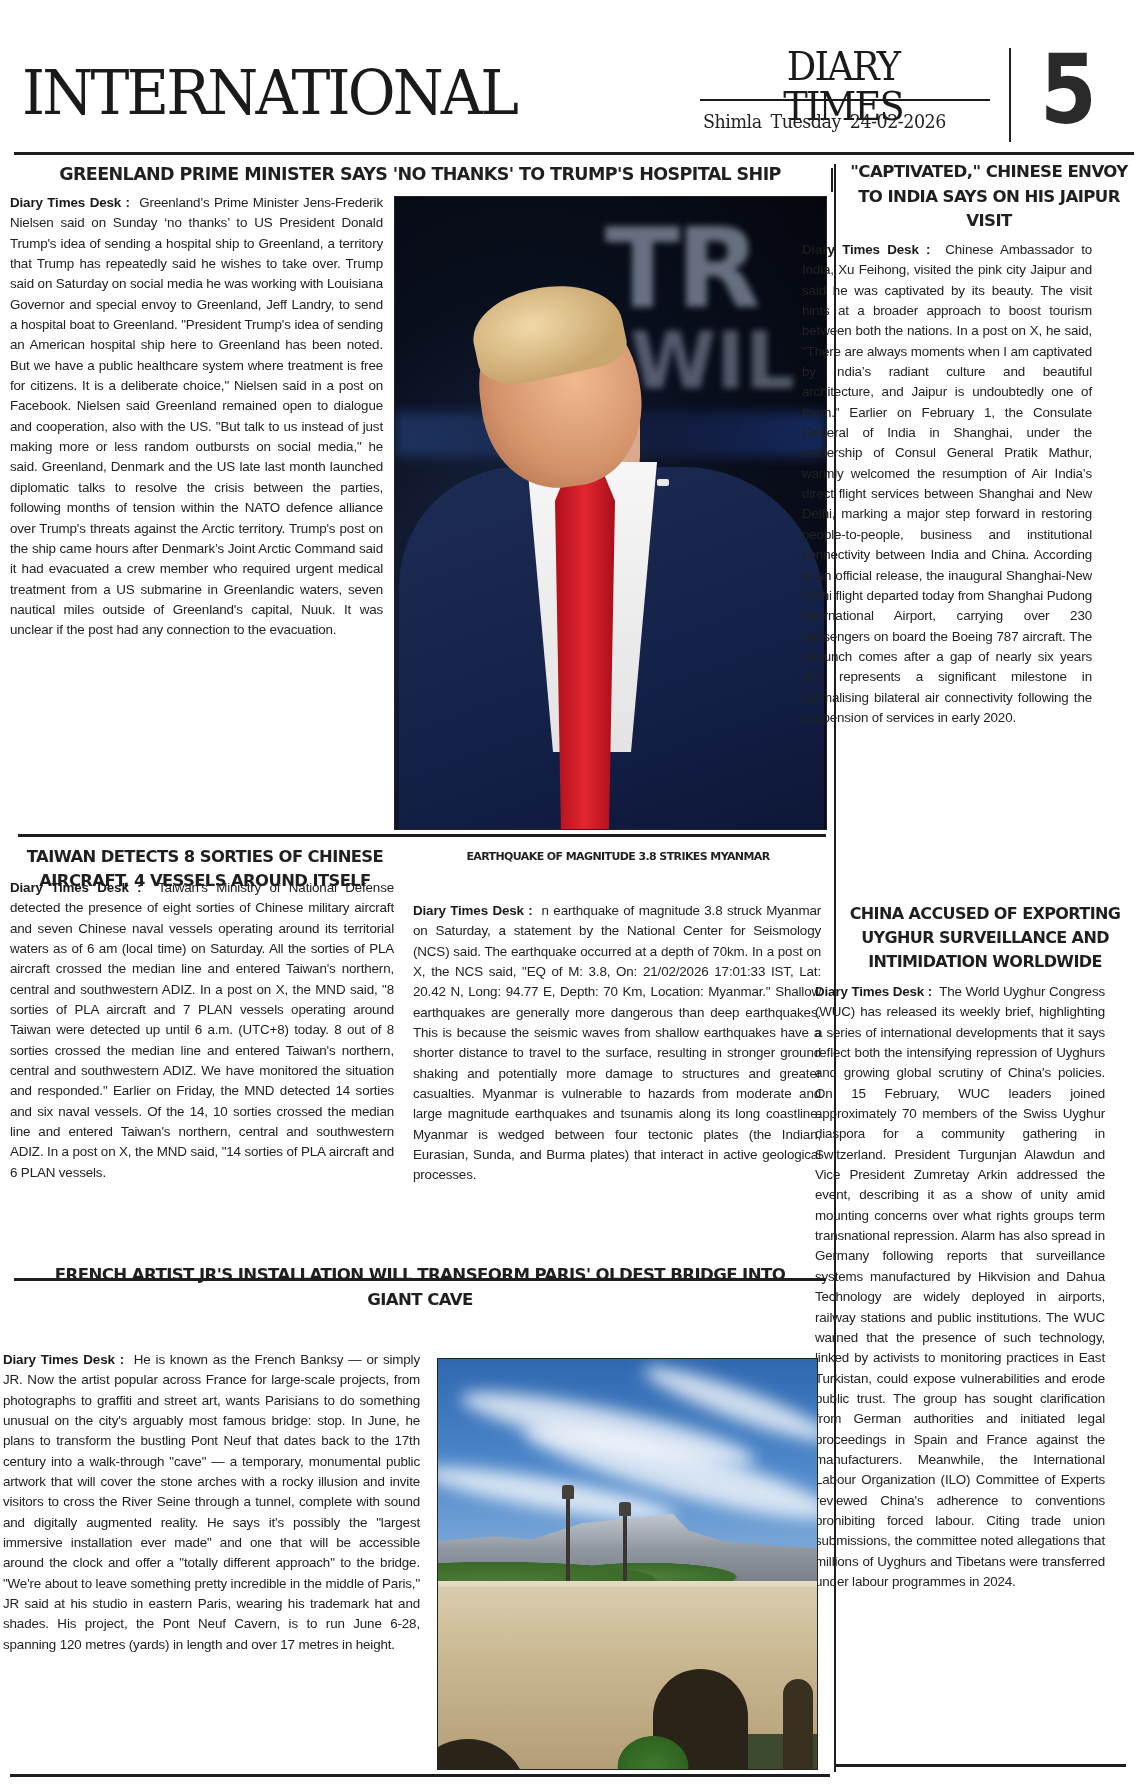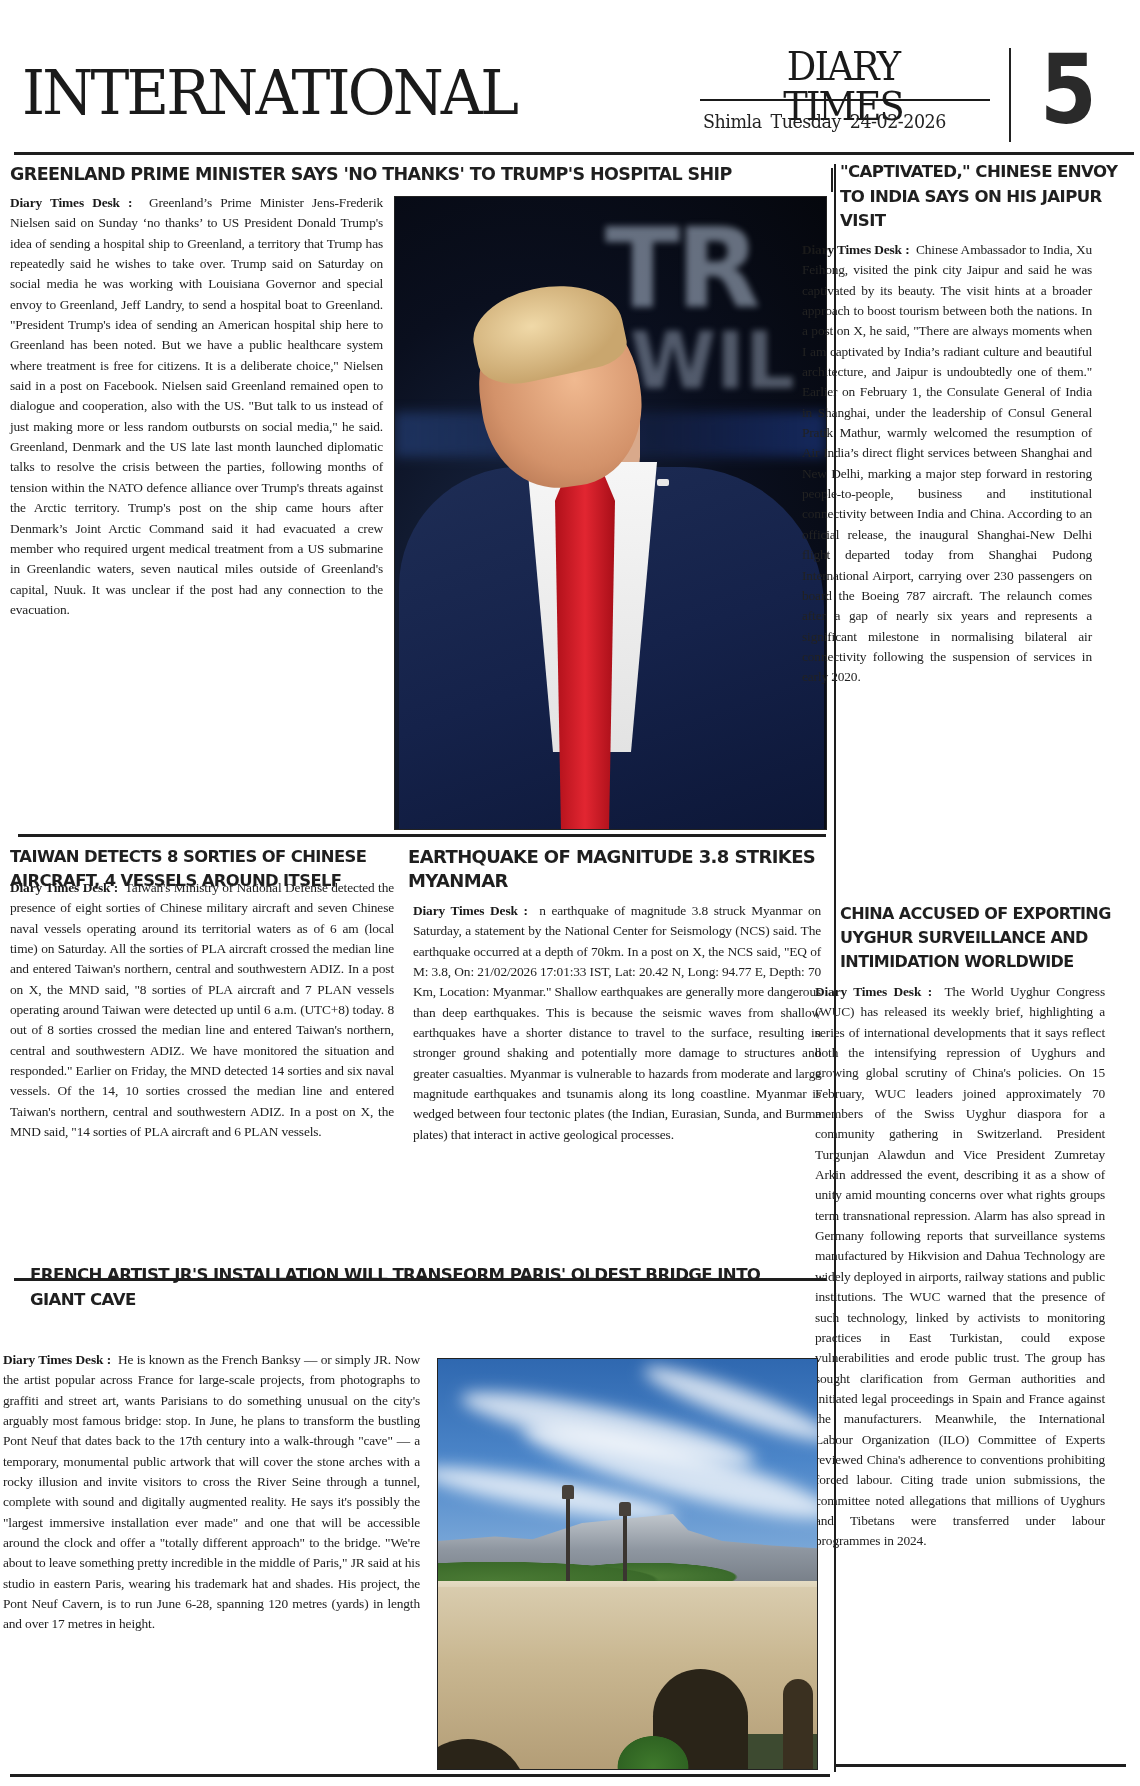--- a/index.html
+++ b/index.html
@@ -7,22 +7,22 @@
     body { position: relative; font-family: "DejaVu Sans", sans-serif; color: #1a1a1a; }
 
     .masthead-section { position: absolute; left: 22px; top: 62px; font-family: "DejaVu Serif", serif; font-size: 62px; letter-spacing: -3px; transform: scaleX(0.94); transform-origin: left top; color: #1a1a1a; font-weight: normal; line-height: 1; }
     .masthead-paper { position: absolute; left: 712px; top: 46px; width: 262px; text-align: center; font-family: "DejaVu Serif", serif; font-size: 40px; letter-spacing: -2px; line-height: 1; transform: scaleX(0.92); }
     .masthead-rule { position: absolute; left: 700px; top: 99px; width: 290px; height: 2px; background: #1a1a1a; }
     .masthead-date { position: absolute; left: 703px; top: 110px; font-family: "DejaVu Serif", serif; font-size: 19px; letter-spacing: -0.5px; color: #222; transform: scaleX(0.92); transform-origin: left top; word-spacing: 4px; }
     .masthead-vrule { position: absolute; left: 1009px; top: 48px; width: 1.5px; height: 94px; background: #222; }
     .masthead-page { position: absolute; left: 1040px; top: 42px; font-family: "DejaVu Sans", sans-serif; font-weight: bold; font-size: 96px; line-height: 1; color: #2a2a2a; transform: scaleX(0.85); transform-origin: left top; }
     .header-rule { position: absolute; left: 14px; top: 152px; width: 1120px; height: 3px; background: #1e1e1e; }
 
-    .headline { position: absolute; font-family: "DejaVu Sans", sans-serif; font-weight: bold; color: #1f1f1f; text-align: left; letter-spacing: -0.6px; line-height: 1.3; }
-    .body { position: absolute; font-family: Liberation Serif, serif; font-size: 13.4px; line-height: 20.35px; text-align: justify; color: #222; letter-spacing: -0.15px; }
+    .headline { position: absolute; font-family: "DejaVu Sans", sans-serif; font-weight: bold; color: #1f1f1f; text-align: center; letter-spacing: -0.6px; line-height: 1.3; }
+    .body { position: absolute; font-family: Liberation Sans, sans-serif; font-size: 13.4px; line-height: 20.35px; text-align: justify; color: #222; letter-spacing: -0.15px; }
     .desk { font-weight: bold; color: #1a1a1a; }
 
     .vrule { position: absolute; width: 2px; background: #1e1e1e; }
     .hrule { position: absolute; height: 3px; background: #1e1e1e; }
 
     .photo { position: absolute; border: 1.5px solid #222; overflow: hidden; }
 
     
     .photo-trump { left: 394px; top: 196px; width: 433px; height: 634px; background: radial-gradient(ellipse at 30% 70%, #1b2a4a 0%, #0a0f1e 55%, #05070d 100%); }
     .photo-trump .sign-text { position: absolute; left: 210px; top: 20px; font-family: "DejaVu Sans", sans-serif; font-weight: bold; color: rgba(180,195,215,0.55); font-size: 110px; line-height: 0.95; filter: blur(3px); letter-spacing: -4px; }
@@ -114,21 +114,21 @@
 
 <article>
   <h2 class="headline" style="left:10px; top:845px; width:390px; font-size:16.4px; line-height:24px;">TAIWAN DETECTS 8 SORTIES OF CHINESE AIRCRAFT, 4 VESSELS AROUND ITSELF</h2>
   <p class="body" style="left:10px; top:878px; width:384px;">
     <span class="desk">Diary Times Desk :</span>&nbsp;
     <span>Taiwan's Ministry of National Defense detected the presence of eight sorties of Chinese military aircraft and seven Chinese naval vessels operating around its territorial waters as of 6 am (local time) on Saturday. All the sorties of PLA aircraft crossed the median line and entered Taiwan's northern, central and southwestern ADIZ. In a post on X, the MND said, "8 sorties of PLA aircraft and 7 PLAN vessels operating around Taiwan were detected up until 6 a.m. (UTC+8) today. 8 out of 8 sorties crossed the median line and entered Taiwan's northern, central and southwestern ADIZ. We have monitored the situation and responded." Earlier on Friday, the MND detected 14 sorties and six naval vessels. Of the 14, 10 sorties crossed the median line and entered Taiwan's northern, central and southwestern ADIZ. In a post on X, the MND said, "14 sorties of PLA aircraft and 6 PLAN vessels.</span>
   </p>
 </article>
 
 <article>
-  <h2 class="headline" style="left:408px; top:845px; width:420px; font-size:18px; line-height:24px;">EARTHQUAKE OF MAGNITUDE 3.8 STRIKES MYANMAR</h2>
+  <h2 class="headline" style="left:408px; top:845px; width:420px; font-size:11px; line-height:24px;">EARTHQUAKE OF MAGNITUDE 3.8 STRIKES MYANMAR</h2>
   <p class="body" style="left:413px; top:901px; width:408px;">
     <span class="desk">Diary Times Desk :</span>&nbsp;
     <span>n earthquake of magnitude 3.8 struck Myanmar on Saturday, a statement by the National Center for Seismology (NCS) said. The earthquake occurred at a depth of 70km. In a post on X, the NCS said, "EQ of M: 3.8, On: 21/02/2026 17:01:33 IST, Lat: 20.42 N, Long: 94.77 E, Depth: 70 Km, Location: Myanmar." Shallow earthquakes are generally more dangerous than deep earthquakes. This is because the seismic waves from shallow earthquakes have a shorter distance to travel to the surface, resulting in stronger ground shaking and potentially more damage to structures and greater casualties. Myanmar is vulnerable to hazards from moderate and large magnitude earthquakes and tsunamis along its long coastline. Myanmar is wedged between four tectonic plates (the Indian, Eurasian, Sunda, and Burma plates) that interact in active geological processes.</span>
   </p>
 </article>
 
 <div class="hrule" style="left:14px; top:1278px; width:812px;"></div>
 
 <article>
   <h2 class="headline" style="left:30px; top:1262px; width:780px; font-size:16.6px; line-height:25px;">FRENCH ARTIST JR'S INSTALLATION WILL TRANSFORM PARIS' OLDEST BRIDGE INTO GIANT CAVE</h2>

